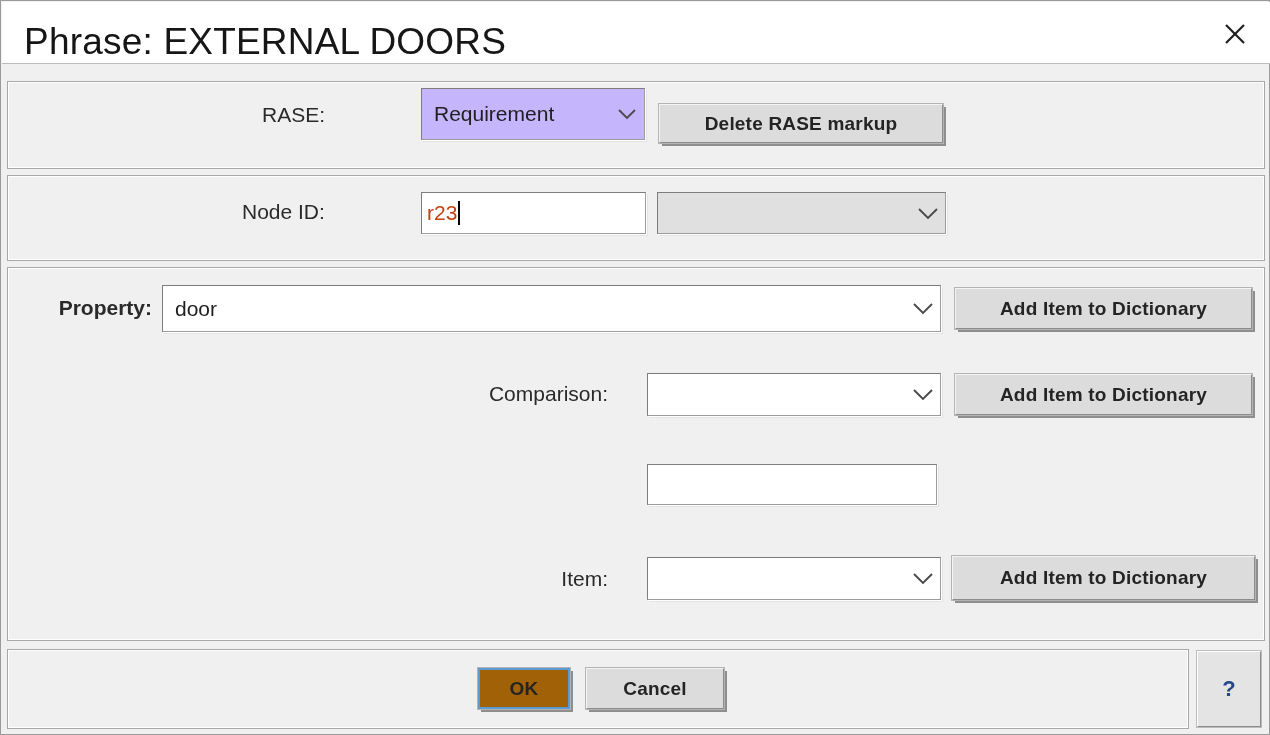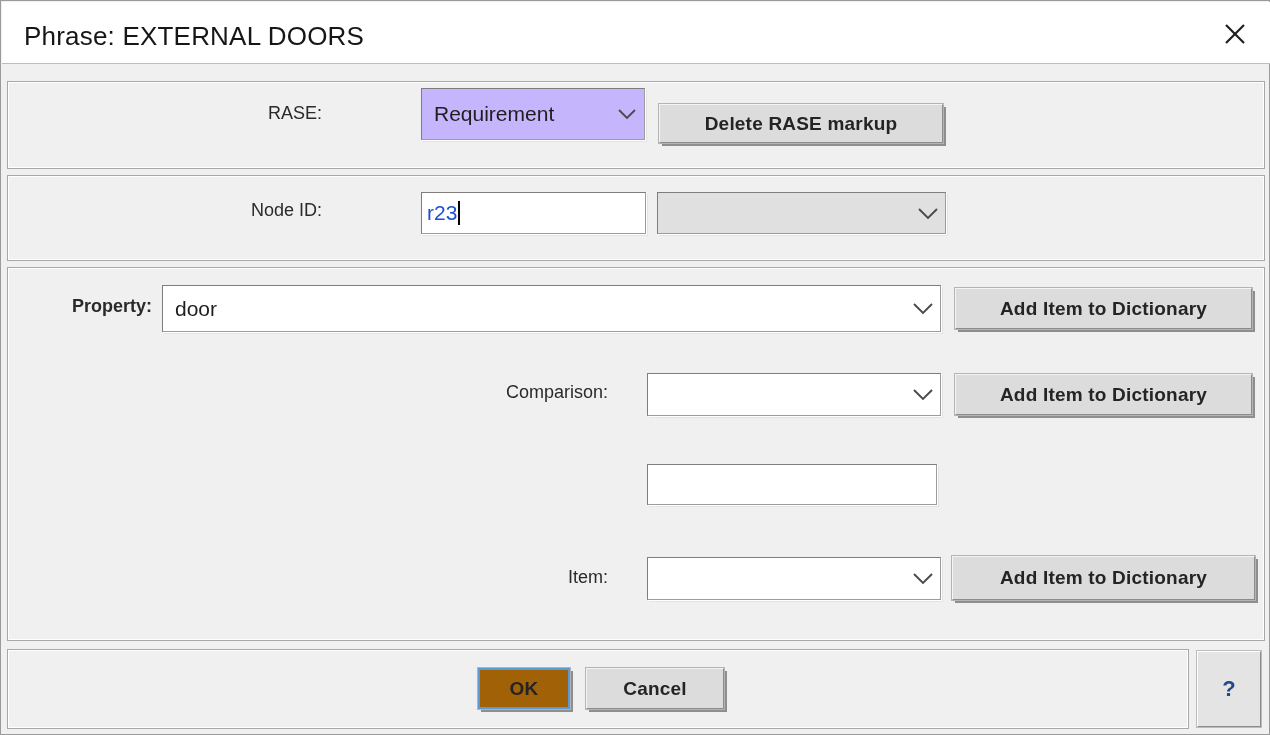--- a/index.html
+++ b/index.html
@@ -31,21 +31,21 @@
     width: 1268px;
     height: 62px;
     background: #ffffff;
     border-bottom: 1px solid #bdbdbd;
     box-sizing: border-box;
   }
   .title-text {
     position: absolute;
     left: 22px;
     top: 19px;
-    font-size: 26px;
+    font-size: 37px;
     font-stretch: condensed;
     letter-spacing: .2px;
     color: #161616;
     white-space: nowrap;
   }
   .close-btn {
     position: absolute;
     right: 18px;
     top: 15px;
     width: 34px;
@@ -66,21 +66,21 @@
     box-shadow: inset 1px 1px 0 #ffffff, inset -1px -1px 0 #ffffff;
   }
   .panel-rase   { left: 6px;  top: 80px;  width: 1258px; height: 88px; }
   .panel-node   { left: 6px;  top: 174px; width: 1258px; height: 86px; }
   .panel-fields { left: 6px;  top: 266px; width: 1258px; height: 374px; }
   .panel-bottom { left: 6px;  top: 648px; width: 1258px; height: 80px; }
 
   
   .lbl {
     position: absolute;
-    font-size: 18px;
+    font-size: 21px;
     color: #2a2a2a;
     white-space: nowrap;
     text-align: right;
   }
 
   
   .combo {
     position: absolute;
     box-sizing: border-box;
     border: 1px solid #9c9c9c;
@@ -121,21 +121,21 @@
     border-top-color: #7d7d7d;
     border-left-color: #7d7d7d;
     box-shadow: 1px 1px 0 #ffffff, 2px 2px 0 #e4e4e4;
     display: flex;
     align-items: center;
     cursor: text;
   }
   .tfield .txt {
     padding-left: 5px;
     font-size: 21px;
-    color: #1d4ed8;
+    color: #c2410c;
     white-space: nowrap;
   }
   .caret {
     display: inline-block;
     width: 2px;
     height: 24px;
     background: #000000;
     vertical-align: middle;
     margin-left: 1px;
   }

